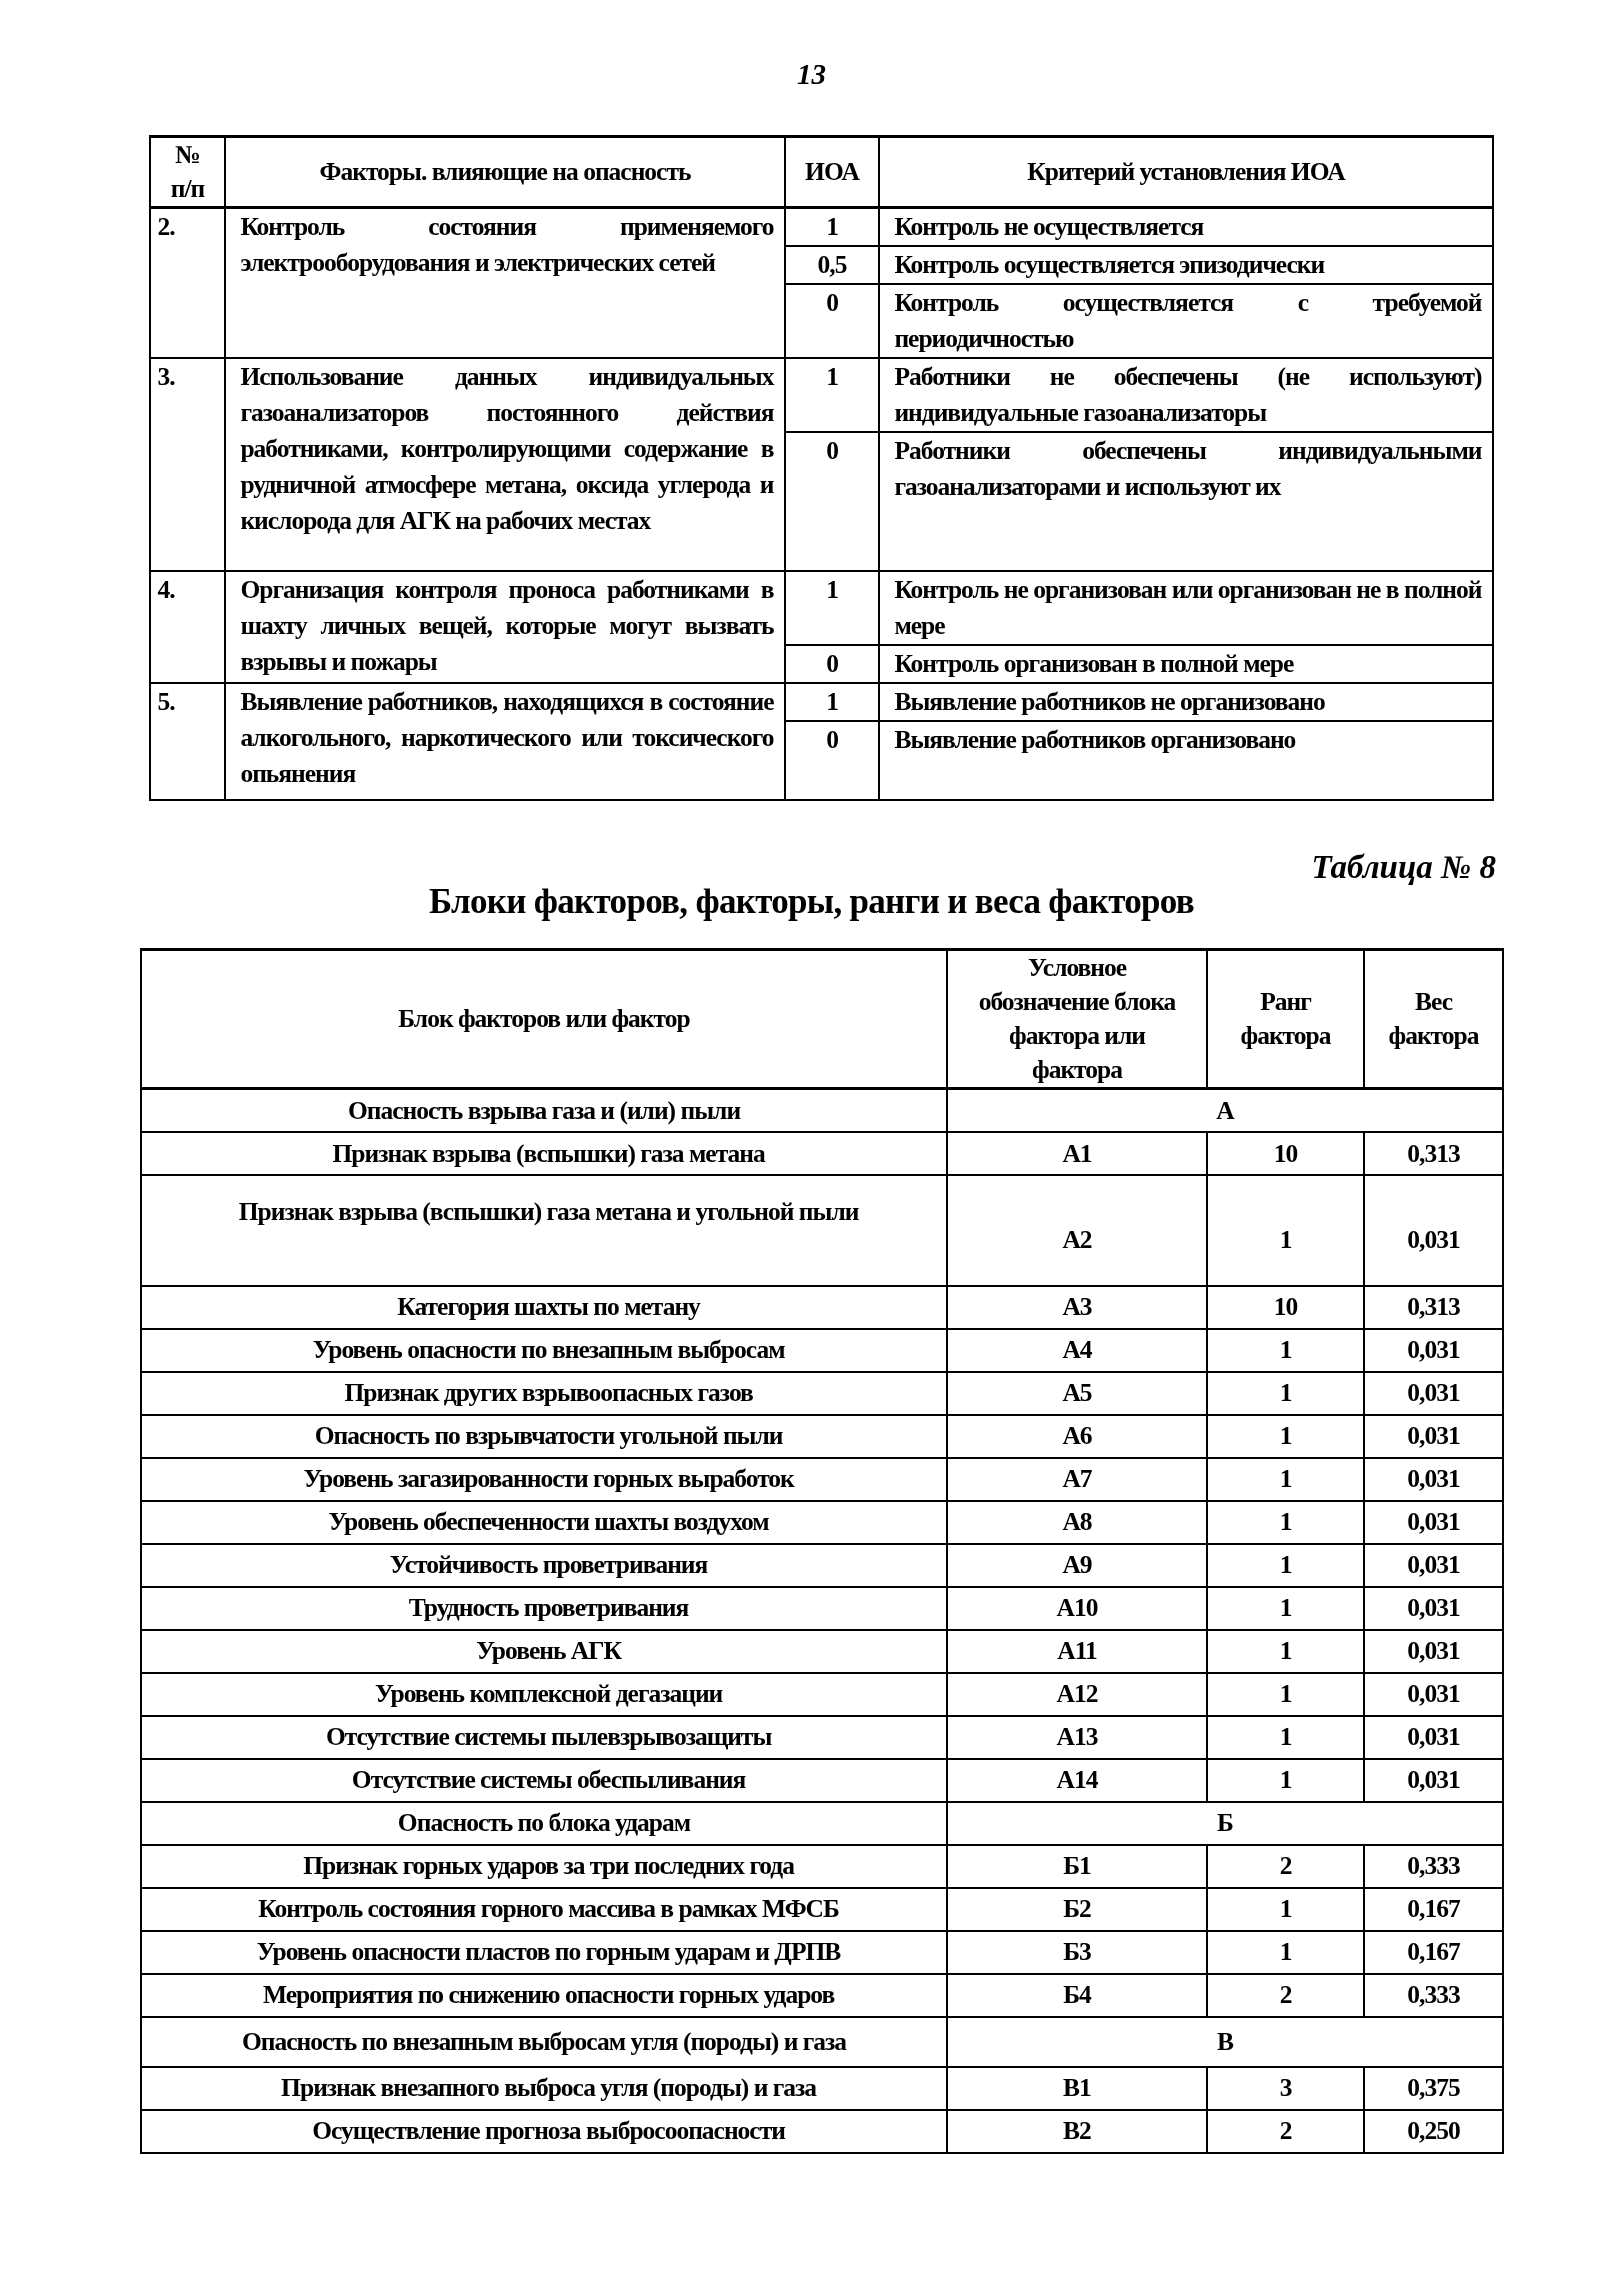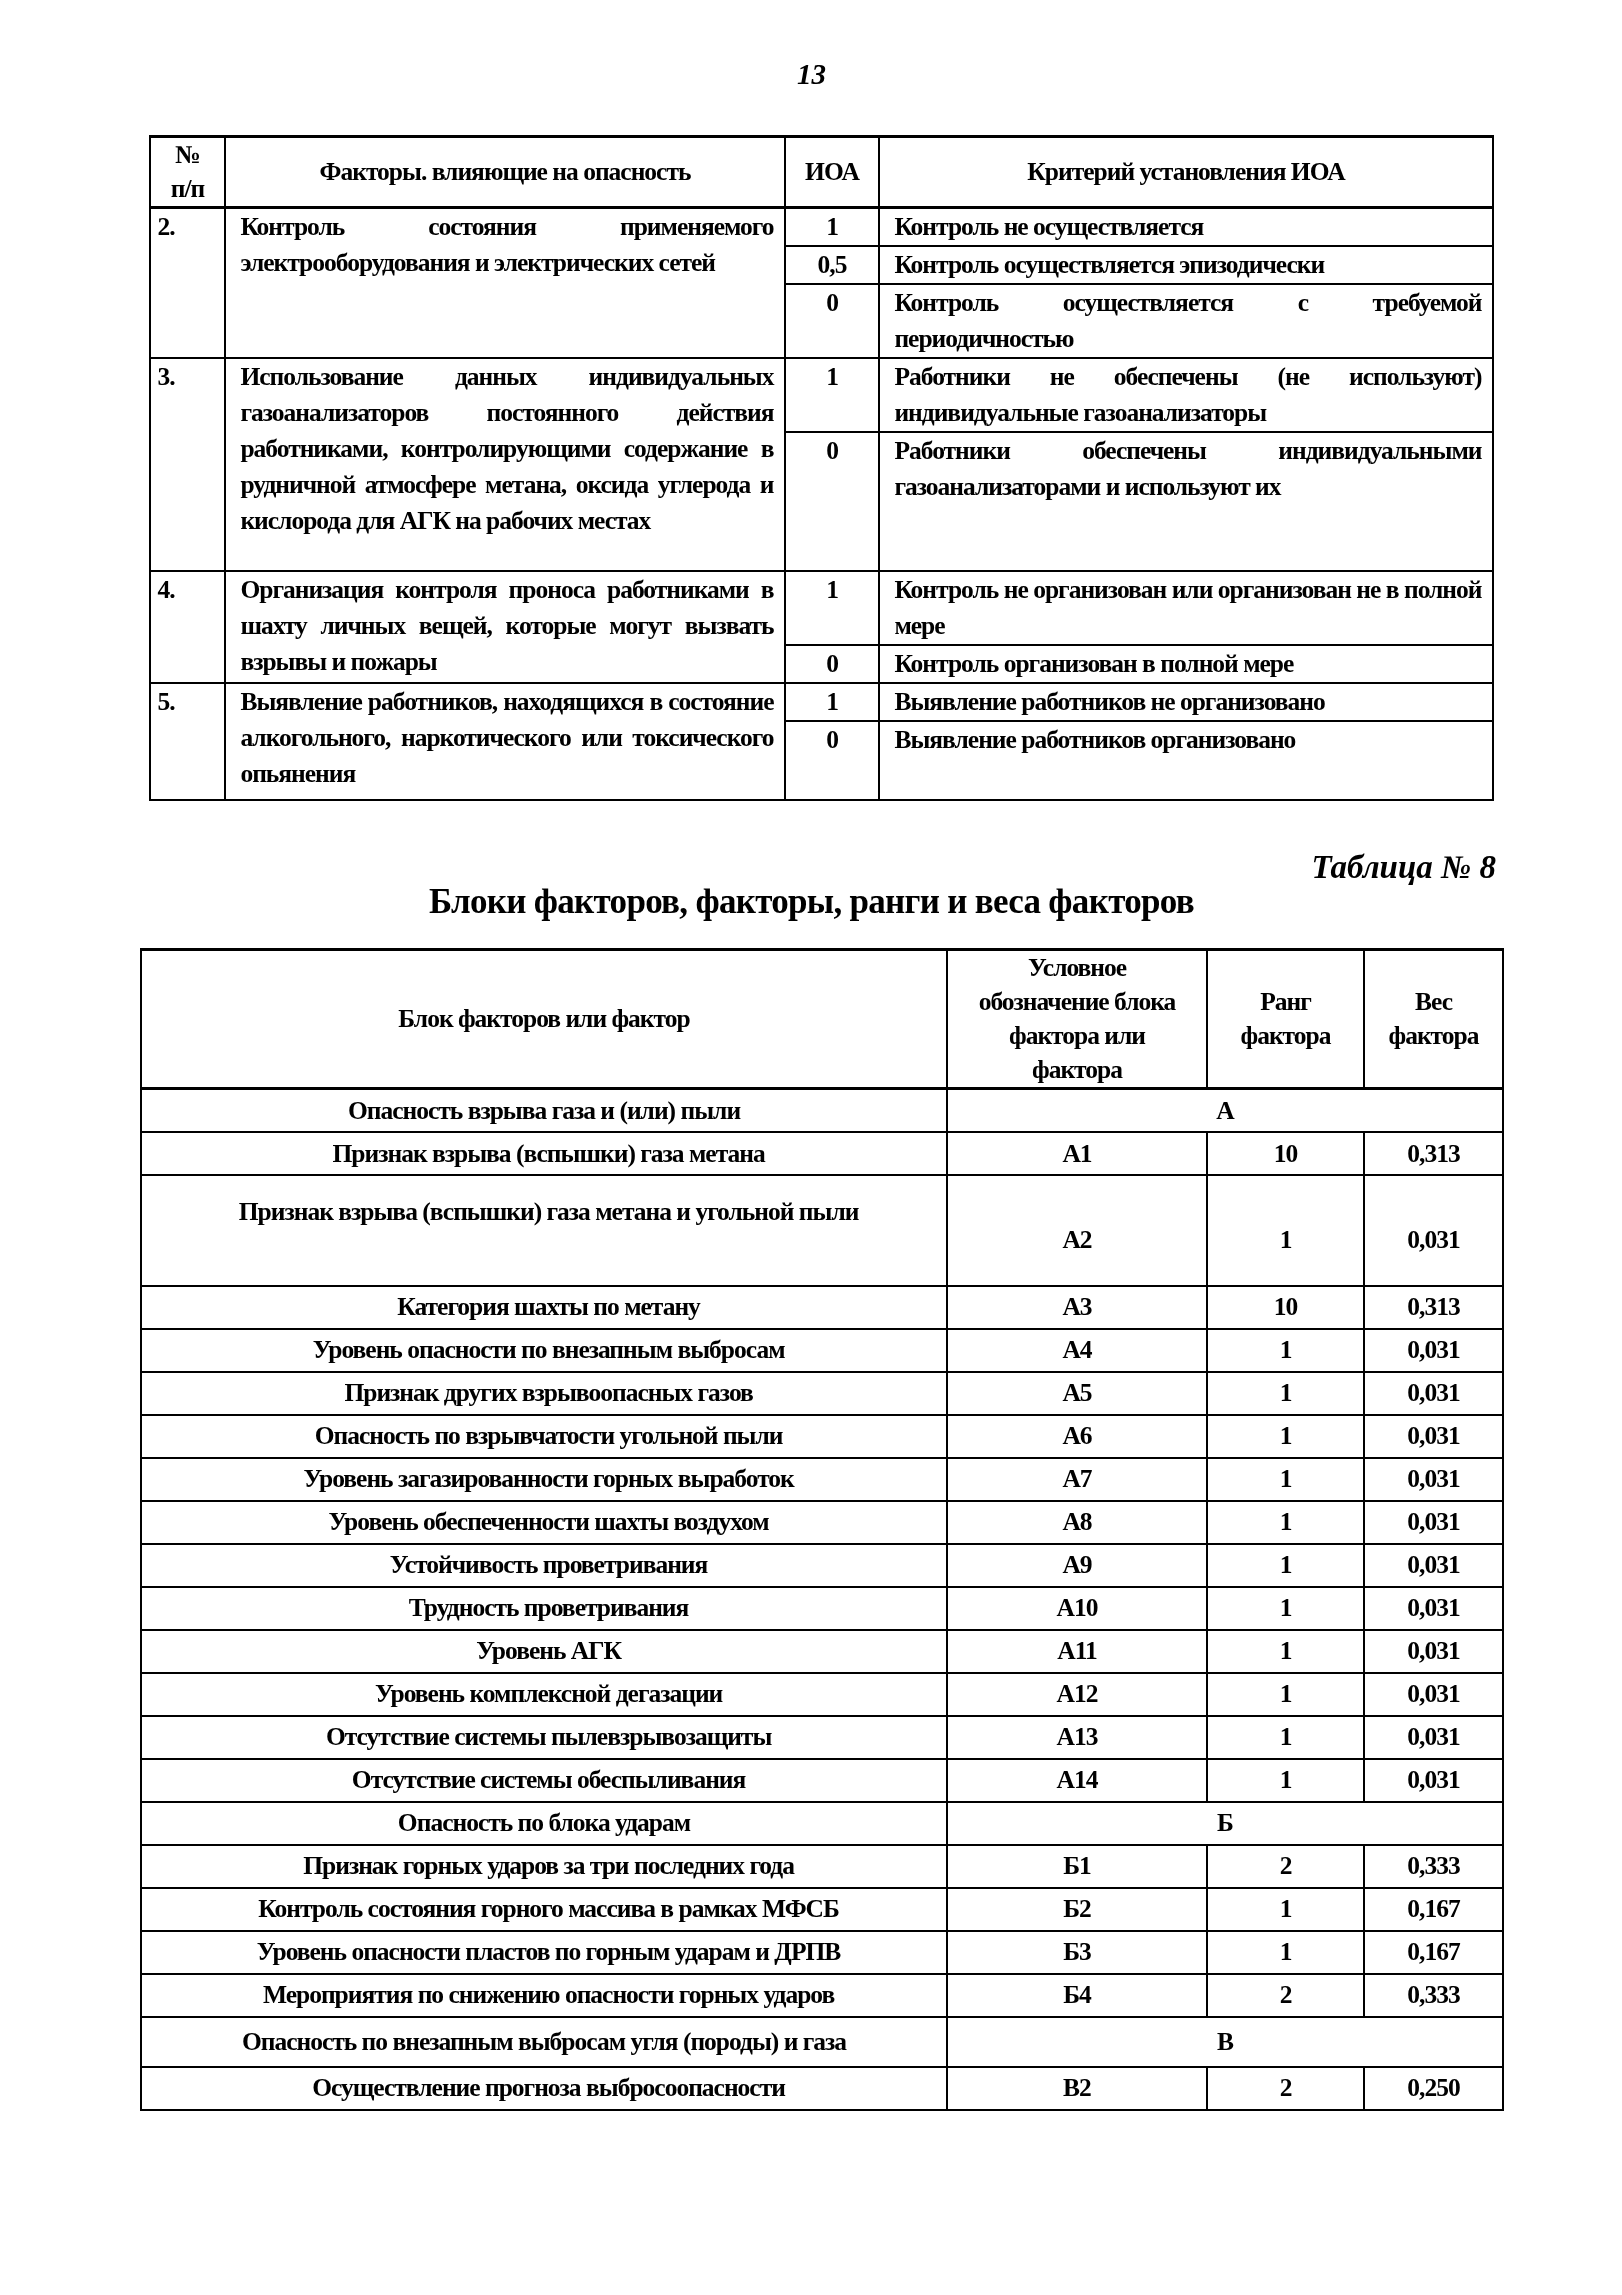--- a/index.html
+++ b/index.html
@@ -233,20 +233,26 @@
         <td class="name">Мероприятия по снижению опасности горных ударов</td>
         <td class="c">Б4</td>
         <td class="c">2</td>
         <td class="c">0,333</td>
       </tr>
       <tr class="block blockv">
         <td>Опасность по внезапным выбросам угля (породы) и газа</td>
         <td colspan="3">В</td>
       </tr>
       <tr>
+        <td class="name">Признак внезапного выброса угля (породы) и газа</td>
+        <td class="c">В1</td>
+        <td class="c">3</td>
+        <td class="c">0,375</td>
+      </tr>
+      <tr>
         <td class="name">Осуществление прогноза выбросоопасности</td>
         <td class="c">В2</td>
         <td class="c">2</td>
         <td class="c">0,250</td>
       </tr>
     </tbody>
 </table>
 
 
 </body></html>

